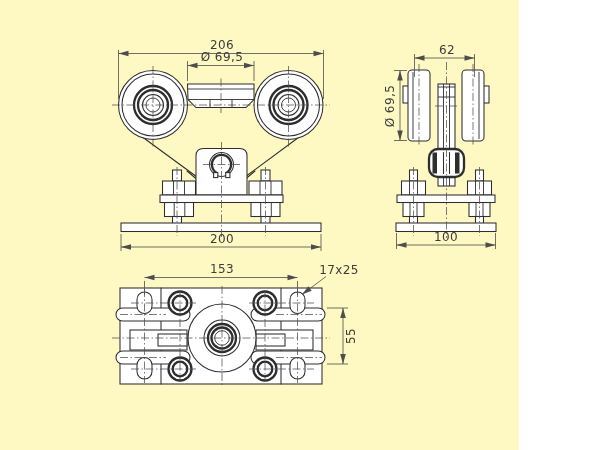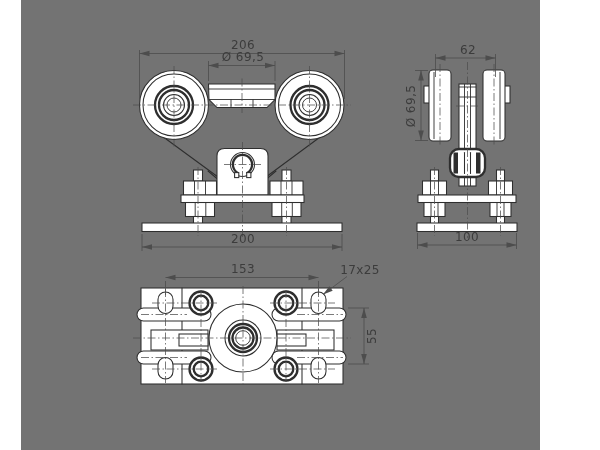--- a/index.html
+++ b/index.html
@@ -1,16 +1,16 @@
 <!DOCTYPE html>
 <html><head>
 <meta charset="utf-8">
 <style>
   html,body { margin:0; padding:0; background:#ffffff; }
-  .stage { width:519px; height:450px; background:#737373; position:relative; overflow:hidden;margin-left:21px; }
+  .stage { width:519px; height:450px; background:#fef9c3; position:relative; overflow:hidden; }
   svg { display:block; }
   
   .o   { stroke:#2e2e2e; stroke-width:1.05; fill:none; stroke-linecap:round; }
   .o9  { stroke:#2e2e2e; stroke-width:0.9;  fill:none; }
   .of  { stroke:#2e2e2e; stroke-width:1.05; fill:#ffffff; }
   .ob  { stroke:#2e2e2e; stroke-width:2.3;  fill:none; }
   .obf { stroke:#2e2e2e; stroke-width:2.3;  fill:#ffffff; }
   .fill{ fill:#2e2e2e; stroke:none; }
   
   .d   { stroke:#4d4d4d; stroke-width:0.8; fill:none; }

